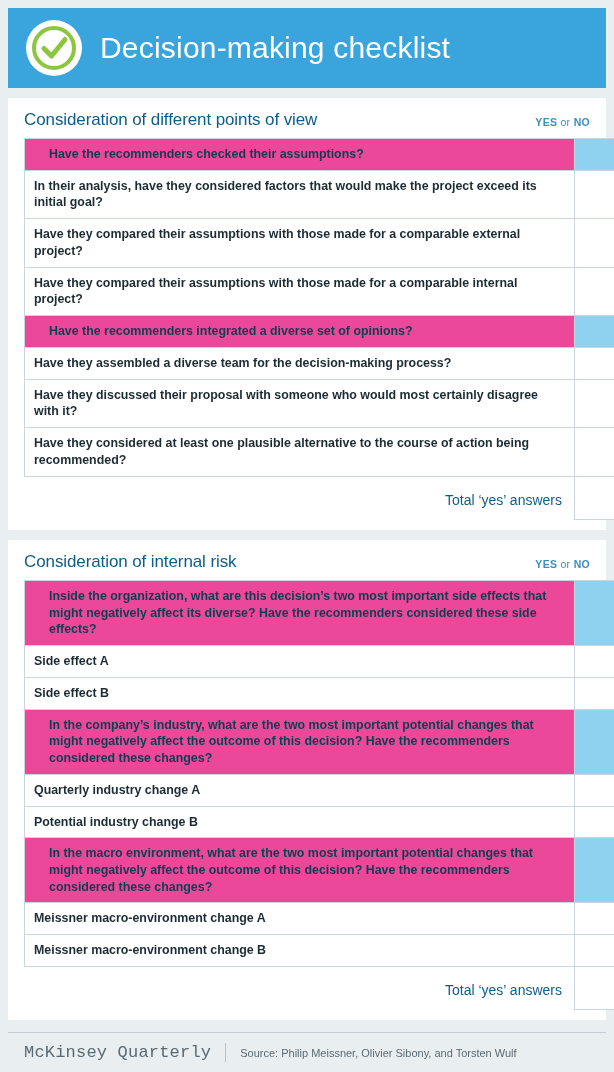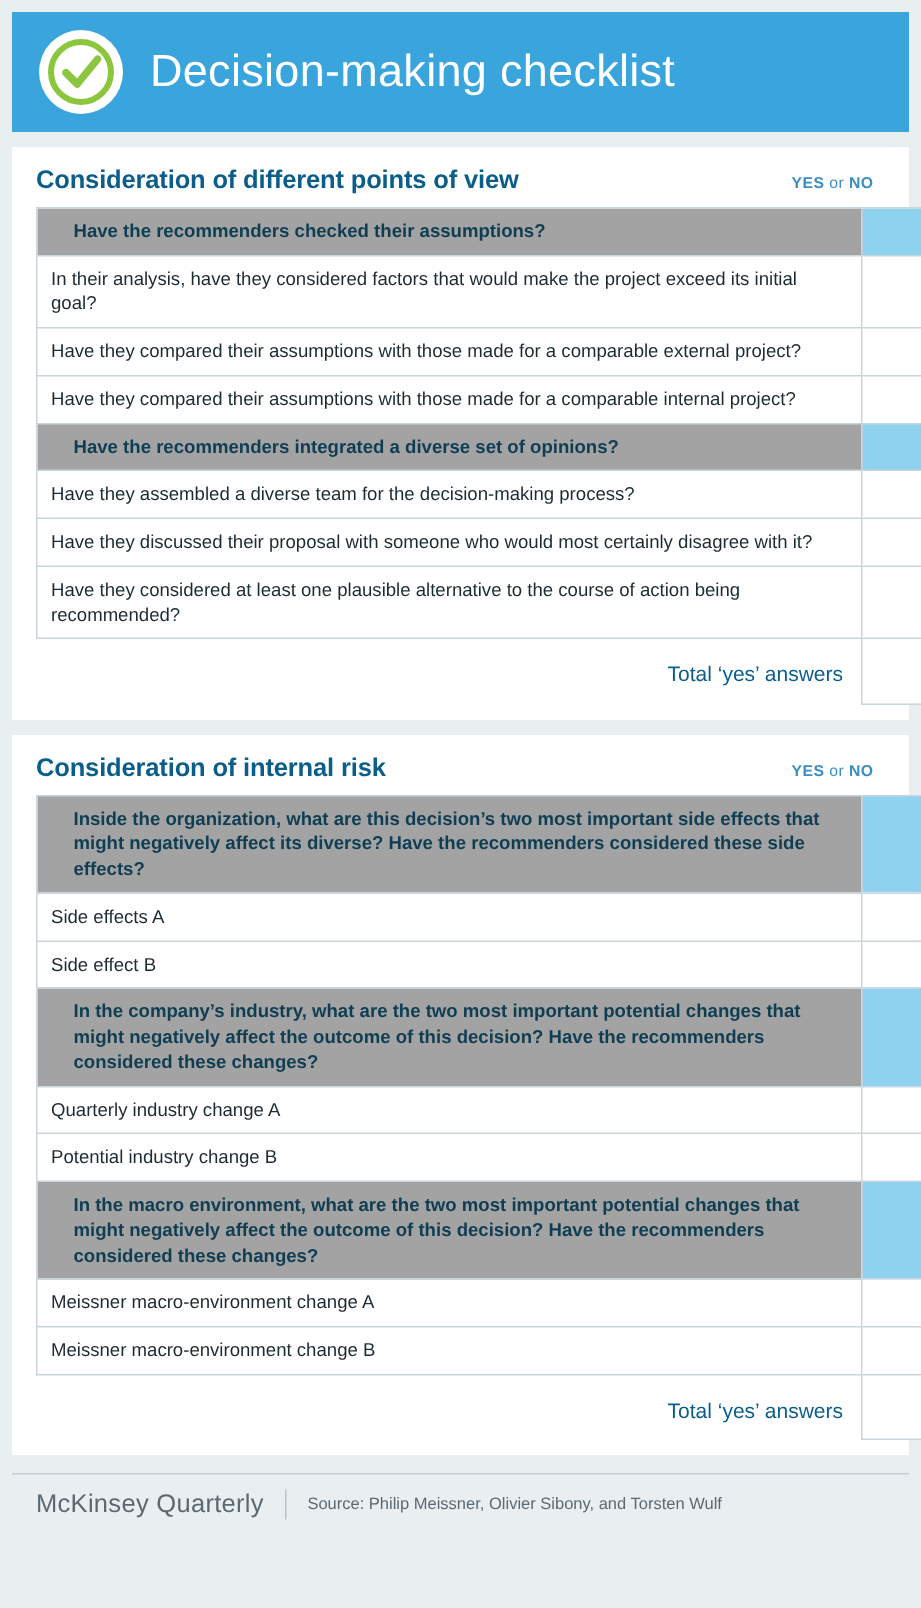--- a/index.html
+++ b/index.html
@@ -62,30 +62,30 @@
 
   .section-head {
     display: flex;
     align-items: flex-end;
     justify-content: space-between;
     padding-bottom: 8px;
   }
   .section-title {
     color: #0b5e8a;
     font-size: 17px;
-    font-weight: bold;
+    font-weight: normal;
     letter-spacing: -0.1px;
   }
   .yesno {
     color: #3a8fc0;
     font-size: 10.5px;
     font-weight: bold;
     letter-spacing: 0.3px;
     width: 70px;
-    text-align: center;
+    text-align: right;
     padding-bottom: 2px;
   }
   .yesno .or {
     font-weight: normal;
     text-transform: none;
   }
 
   table.checklist {
     width: 100%;
     border-collapse: collapse;
@@ -94,28 +94,29 @@
   table.checklist td {
     vertical-align: top;
     border: 1px solid #c9d6de;
     padding: 7px 9px;
     font-size: 12.4px;
     line-height: 1.35;
     color: #1d2b33;
   }
   td.q {
     width: 516px;
+    font-weight: bold;
   }
   td.box {
     width: 70px;
     background: #ffffff;
     padding: 0;
   }
   tr.group td.q {
-    background: #a3a3a3;
+    background: #ec4899;
     font-weight: bold;
     color: #0f3d52;
     padding-left: 24px;
   }
   tr.group td.box {
     background: #8fd2f0;
   }
   tr.total td.total-label {
     border: none;
     text-align: right;
@@ -132,21 +133,21 @@
   
   .footer {
     margin-top: 12px;
     padding: 10px 16px 14px 16px;
     display: flex;
     align-items: center;
     border-top: 1px solid #c4ced4;
     background: #e9eef1;
   }
   .footer-logo {
-    font-family: Liberation Sans, sans-serif;
+    font-family: Liberation Mono, monospace;
     font-size: 17px;
     color: #5b6a72;
     letter-spacing: 0.2px;
     white-space: nowrap;
   }
   .footer-sep {
     width: 1px;
     align-self: stretch;
     background: #b7c2c9;
     margin: 0 14px;
@@ -227,21 +228,21 @@
         <span>YES</span><span class="or"> or </span><span>NO</span>
       </div>
     </div>
     <table class="checklist">
       <tbody>
         <tr class="group">
           <td class="q">Inside the organization, what are this decision’s two most important side effects that might negatively affect its diverse? Have the recommenders considered these side effects?</td>
           <td class="box"></td>
         </tr>
         <tr>
-          <td class="q">Side effects A</td>
+          <td class="q">Side effect A</td>
           <td class="box"></td>
         </tr>
         <tr>
           <td class="q">Side effect B</td>
           <td class="box"></td>
         </tr>
         <tr class="group">
           <td class="q">In the company’s industry, what are the two most important potential changes that might negatively affect the outcome of this decision? Have the recommenders considered these changes?</td>
           <td class="box"></td>
         </tr>

